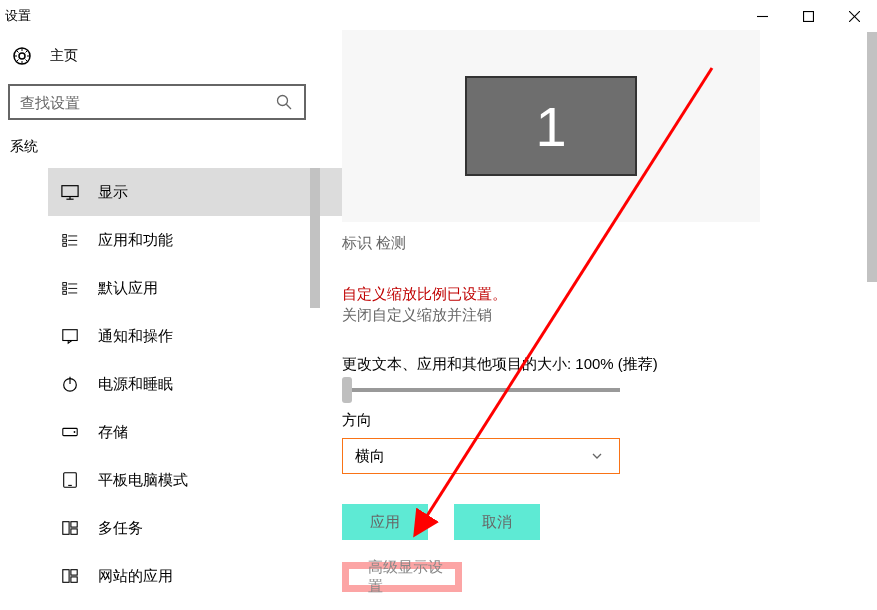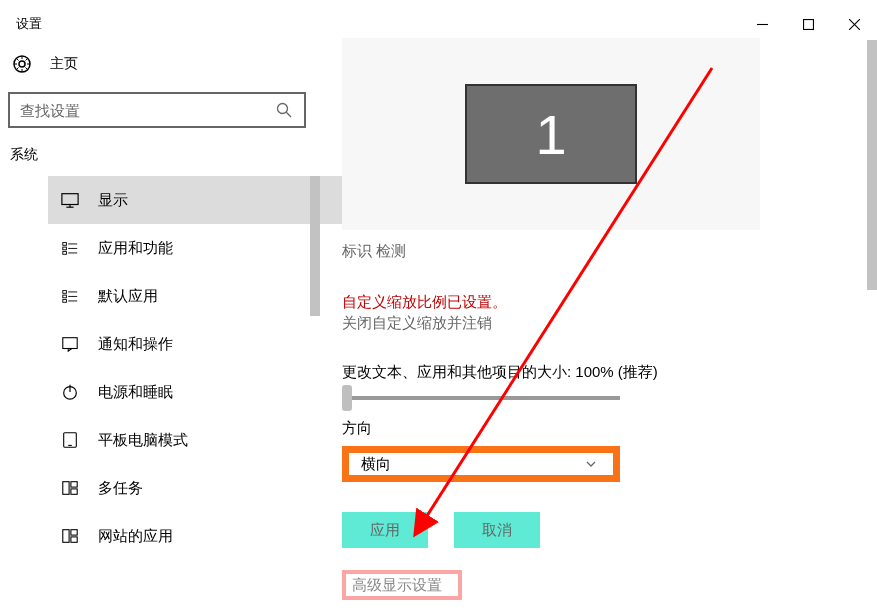--- a/index.html
+++ b/index.html
@@ -1,19 +1,19 @@
 <!DOCTYPE html>
 <html><head>
 <meta charset="utf-8">
 <style>
   * { box-sizing: border-box; margin: 0; padding: 0; }
   html, body { width: 877px; height: 610px; font-family: "Microsoft YaHei", "Segoe UI", sans-serif; font-size: 14px; color: #000; background: #fff; overflow: hidden; }
 
   
-  .titlebar { height: 32px; display: flex; align-items: center; justify-content: space-between; padding-left: 16px; margin-top: 8px; }
+  .titlebar { height: 32px; display: flex; align-items: center; justify-content: space-between; padding-left: 5px; }
   .titlebar-title { font-size: 13px; }
   .titlebar-buttons { display: flex; }
   .titlebar-btn { width: 46px; height: 32px; display: flex; align-items: center; justify-content: center; cursor: pointer; }
   .titlebar-btn svg { width: 11px; height: 11px; }
 
   .app-body { display: flex; height: calc(610px - 32px); position: relative; }
 
   
   .sidebar { width: 320px; display: flex; flex-direction: column; position: relative; }
   .home-row { height: 48px; display: flex; align-items: center; padding-left: 12px; gap: 18px; cursor: pointer; }
@@ -47,28 +47,28 @@
   .preview-actions span { color: #666; cursor: pointer; font-size: 15px; }
 
   .scale-warning { margin-top: 32px; color: #c00000; font-size: 15px; }
   .scale-link { color: #666; font-size: 15px; margin-top: 2px; cursor: pointer; }
 
   .scale-label { margin-top: 30px; font-size: 15px; }
   .slider { margin-top: 14px; width: 278px; height: 4px; background: #999; position: relative; }
   .slider-thumb { position: absolute; left: 0; top: 50%; transform: translate(0,-50%); width: 10px; height: 26px; background: #bfbfbf; border-radius: 3px; }
 
   .orientation-label { margin-top: 19px; font-size: 15px; }
-  .dropdown { margin-top: 8px; width: 278px; height: 36px; border: 7px solid #f97316; display: flex; align-items: center; justify-content: space-between; padding: 0 12px; cursor: pointer; }
+  .dropdown { margin-top: 8px; width: 278px; height: 36px; border: 1px solid #f97316; display: flex; align-items: center; justify-content: space-between; padding: 0 12px; cursor: pointer; }
   .dropdown .value { font-size: 15px; }
   .chevron { color: #666; }
 
   .button-row { margin-top: 30px; display: flex; gap: 26px; }
   .btn { width: 86px; height: 36px; background: #5eead4; display: flex; align-items: center; justify-content: center; color: #666; font-size: 15px; cursor: default; }
 
-  .adv-link-wrap { margin-top: 22px; width: 120px; height: 30px; border: 4px solid #fca5a5; display: flex; align-items: center; padding-left: 6px; }
+  .adv-link-wrap { margin-top: 22px; width: 120px; height: 30px; border: 7px solid #fca5a5; display: flex; align-items: center; padding-left: 19px; }
   .adv-link { color: #888; font-size: 15px; cursor: pointer; }
 
   
   .arrow-svg { position: absolute; left: 0; top: 0; width: 877px; height: 610px; pointer-events: none; z-index: 100; }
 </style>
 </head>
 <body>
 
 <div class="titlebar">
   <div class="titlebar-title">设置</div>
@@ -182,20 +182,29 @@
         <div class="nav-item">
           <span class="icon">
             <svg viewBox="0 0 20 20" width="18" height="18">
                 <circle cx="10" cy="11" r="7" fill="none" stroke="#000" stroke-width="1.3"></circle>
                 <line x1="10" y1="2" x2="10" y2="10" stroke="#000" stroke-width="1.3"></line>
               </svg>
           </span>
           <span class="label">电源和睡眠</span>
         </div>
 
+        <div class="nav-item">
+          <span class="icon">
+            <svg viewBox="0 0 20 20" width="18" height="18">
+                <rect x="2" y="6" width="16" height="8" rx="1" fill="none" stroke="#000" stroke-width="1.2"></rect>
+                <circle cx="15" cy="10" r="1" fill="#000"></circle>
+              </svg>
+          </span>
+          <span class="label">存储</span>
+        </div>
 
         <div class="nav-item">
           <span class="icon">
             <svg viewBox="0 0 20 20" width="18" height="18">
                 <rect x="3" y="2" width="14" height="16" rx="1" fill="none" stroke="#000" stroke-width="1.2"></rect>
                 <line x1="8" y1="16" x2="12" y2="16" stroke="#000" stroke-width="1.2"></line>
               </svg>
           </span>
           <span class="label">平板电脑模式</span>
         </div>

